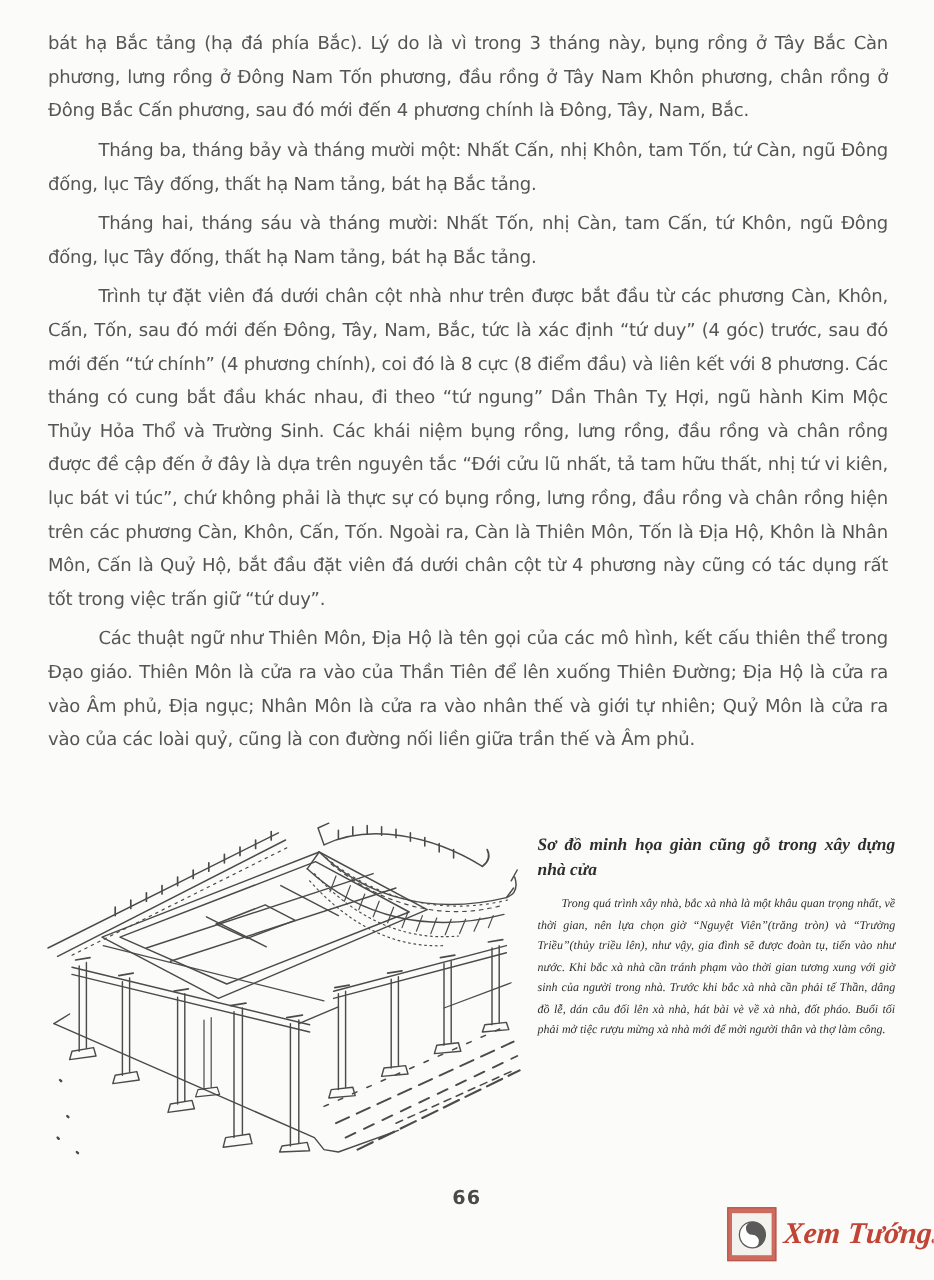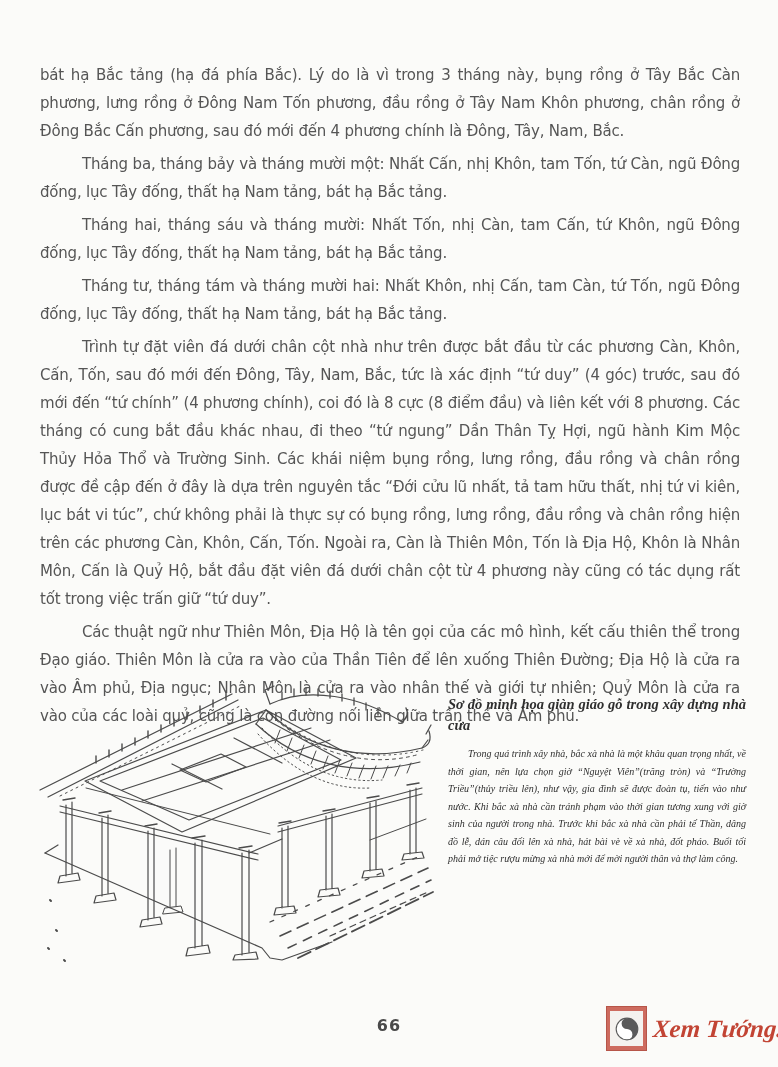--- a/index.html
+++ b/index.html
@@ -6,21 +6,21 @@
   html, body { width: 778px; height: 1067px; }
   body {
     position: relative;
     background: #fbfbf9;
     font-family: "DejaVu Sans", sans-serif;
     color: #4e4e4e;
     overflow: hidden;
   }
   .text-block {
     position: absolute;
-    top: 22px; left: 40px; right: 38px; margin-top: 39px;
+    top: 22px; left: 40px; right: 38px;
   }
   .para {
     font-size: 15px;
     line-height: 28px;
     letter-spacing: -0.2px;
     text-align: justify;
     text-indent: 42px;
     margin-bottom: 5px;
     color: #555;
   }
@@ -54,21 +54,21 @@
   }
   .caption-body {
     font-size: 10px;
     line-height: 17.5px;
     font-style: italic;
     text-align: justify;
     text-indent: 20px;
   }
   .page-number {
     position: absolute;
-    top: 1016px; left: 0; right: 0;
+    top: 988px; left: 0; right: 0;
     text-align: center;
     font-size: 16px;
     font-weight: bold;
     color: #4a4a4a;
     letter-spacing: 1px;
   }
   .watermark {
     position: absolute;
     top: 1006px; left: 606px;
     display: flex;
@@ -102,21 +102,20 @@
     transform: skewX(-4deg);
   }
 </style>
 </head>
 <body>
 
 <div class="text-block">
   <p class="para flush">bát hạ Bắc tảng (hạ đá phía Bắc). Lý do là vì trong 3 tháng này, bụng rồng ở Tây Bắc Càn phương, lưng rồng ở Đông Nam Tốn phương, đầu rồng ở Tây Nam Khôn phương, chân rồng ở Đông Bắc Cấn phương, sau đó mới đến 4 phương chính là Đông, Tây, Nam, Bắc.</p>
   <p class="para">Tháng ba, tháng bảy và tháng mười một: Nhất Cấn, nhị Khôn, tam Tốn, tứ Càn, ngũ Đông đống, lục Tây đống, thất hạ Nam tảng, bát hạ Bắc tảng.</p>
   <p class="para">Tháng hai, tháng sáu và tháng mười: Nhất Tốn, nhị Càn, tam Cấn, tứ Khôn, ngũ Đông đống, lục Tây đống, thất hạ Nam tảng, bát hạ Bắc tảng.</p>
-  <p class="para">Tháng tư, tháng tám và tháng mười hai: Nhất Khôn, nhị Cấn, tam Càn, tứ Tốn, ngũ Đông đống, lục Tây đống, thất hạ Nam tảng, bát hạ Bắc tảng.</p>
   <p class="para">Trình tự đặt viên đá dưới chân cột nhà như trên được bắt đầu từ các phương Càn, Khôn, Cấn, Tốn, sau đó mới đến Đông, Tây, Nam, Bắc, tức là xác định “tứ duy” (4 góc) trước, sau đó mới đến “tứ chính” (4 phương chính), coi đó là 8 cực (8 điểm đầu) và liên kết với 8 phương. Các tháng có cung bắt đầu khác nhau, đi theo “tứ ngung” Dần Thân Tỵ Hợi, ngũ hành Kim Mộc Thủy Hỏa Thổ và Trường Sinh. Các khái niệm bụng rồng, lưng rồng, đầu rồng và chân rồng được đề cập đến ở đây là dựa trên nguyên tắc “Đới cửu lũ nhất, tả tam hữu thất, nhị tứ vi kiên, lục bát vi túc”, chứ không phải là thực sự có bụng rồng, lưng rồng, đầu rồng và chân rồng hiện trên các phương Càn, Khôn, Cấn, Tốn. Ngoài ra, Càn là Thiên Môn, Tốn là Địa Hộ, Khôn là Nhân Môn, Cấn là Quỷ Hộ, bắt đầu đặt viên đá dưới chân cột từ 4 phương này cũng có tác dụng rất tốt trong việc trấn giữ “tứ duy”.</p>
   <p class="para">Các thuật ngữ như Thiên Môn, Địa Hộ là tên gọi của các mô hình, kết cấu thiên thể trong Đạo giáo. Thiên Môn là cửa ra vào của Thần Tiên để lên xuống Thiên Đường; Địa Hộ là cửa ra vào Âm phủ, Địa ngục; Nhân Môn là cửa ra vào nhân thế và giới tự nhiên; Quỷ Môn là cửa ra vào của các loài quỷ, cũng là con đường nối liền giữa trần thế và Âm phủ.</p>
 </div>
 
 <div class="figure-row">
   <div class="illustration">
     <svg viewBox="0 0 408 296" xmlns="http://www.w3.org/2000/svg" fill="none" stroke="#4b4b4b" stroke-width="1.2" stroke-linecap="round" stroke-linejoin="round">
 
       <path d="M10,122 L202,26"></path>
       <path d="M18,129 L208,32"></path>
@@ -177,21 +176,21 @@
       <path d="M250,268 L398,200" stroke-dasharray="12,7" stroke-width="1.6"></path>
       <path d="M258,280 L401,212" stroke-dasharray="9,8" stroke-width="1.6"></path>
       <path d="M268,290 L403,224" stroke-dasharray="14,6" stroke-width="1.8"></path>
       <path d="M240,254 L390,188" stroke-dasharray="4,9" stroke-width="1.3"></path>
       <path d="M300,268 L398,224" stroke-dasharray="6,5" stroke-width="1.3"></path>
 
       <path d="M20,232 l1,1 M26,262 l1,1 M18,280 l1,1 M34,292 l1,1" stroke-width="2"></path>
     </svg>
   </div>
   <div class="caption">
-    <p class="caption-title">Sơ đồ minh họa giàn giáo gỗ trong xây dựng nhà cửa</p>
+    <p class="caption-title">Sơ đồ minh họa giàn cũng gỗ trong xây dựng nhà cửa</p>
     <p class="caption-body">Trong quá trình xây nhà, bắc xà nhà là một khâu quan trọng nhất, về thời gian, nên lựa chọn giờ “Nguyệt Viên”(trăng tròn) và “Trường Triều”(thủy triều lên), như vậy, gia đình sẽ được đoàn tụ, tiến vào như nước. Khi bắc xà nhà cần tránh phạm vào thời gian tương xung với giờ sinh của người trong nhà. Trước khi bắc xà nhà cần phải tế Thần, dâng đồ lễ, dán câu đối lên xà nhà, hát bài vè về xà nhà, đốt pháo. Buổi tối phải mở tiệc rượu mừng xà nhà mới để mời người thân và thợ làm công.</p>
   </div>
 </div>
 
 <div class="page-number">66</div>
 
 <a class="watermark">
   <span class="logo-box">
     <span class="logo-inner">
       <svg width="26" height="26" viewBox="0 0 24 24" xmlns="http://www.w3.org/2000/svg">

